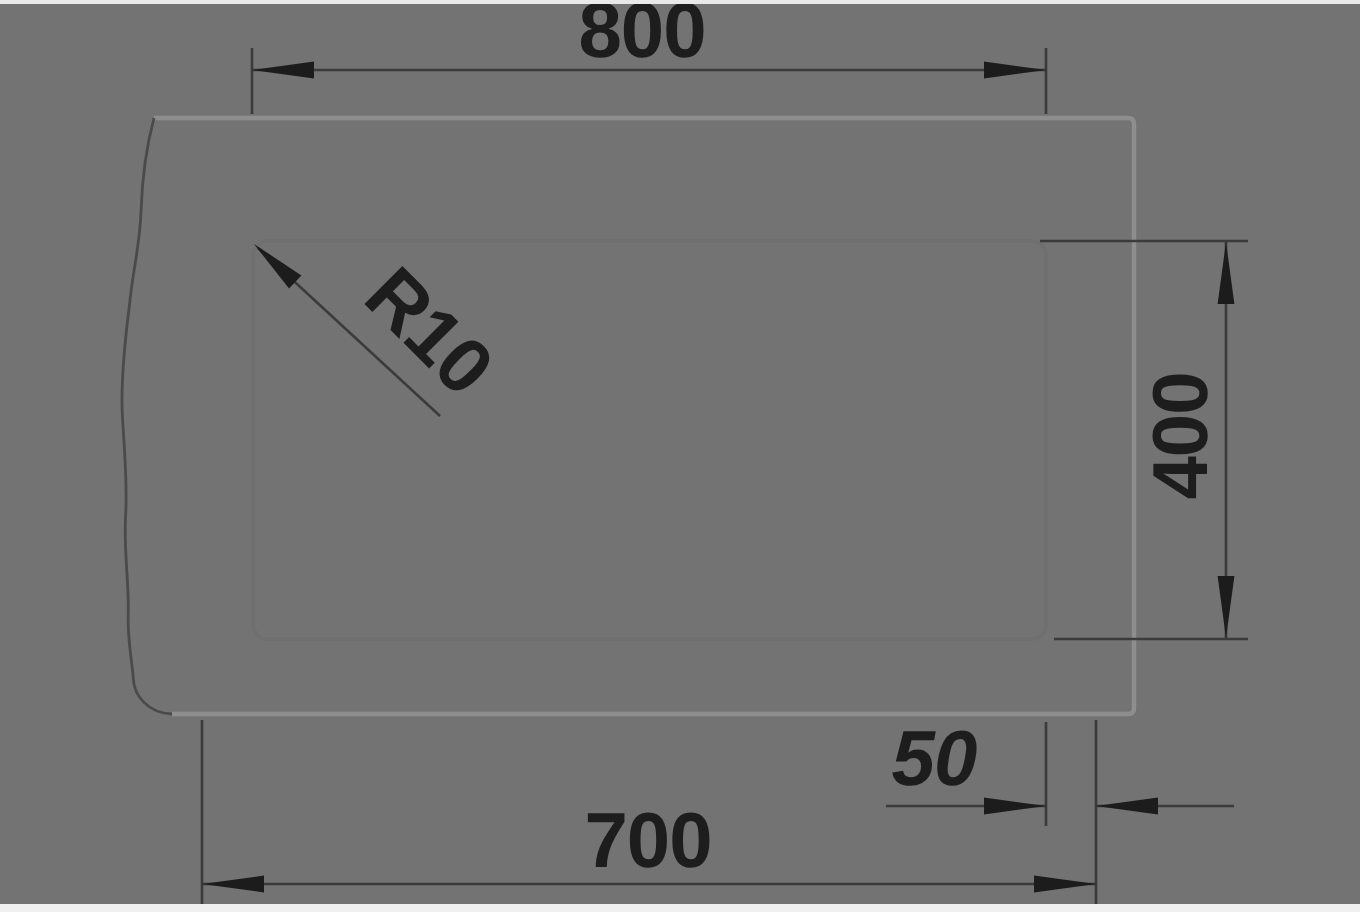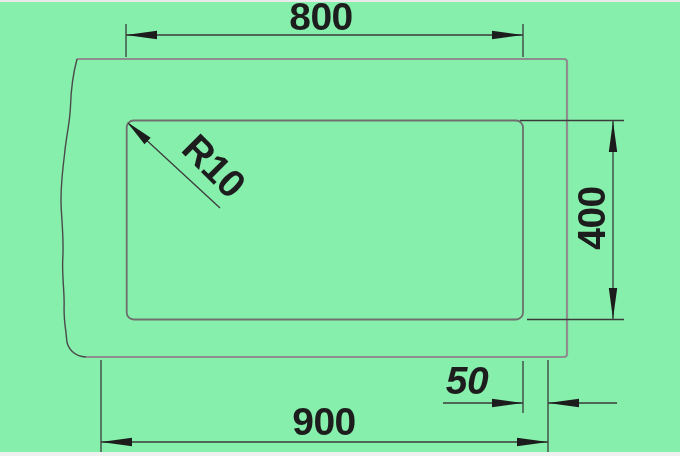--- a/index.html
+++ b/index.html
@@ -5,21 +5,21 @@
   html, body {
     margin: 0;
     padding: 0;
     background: #ffffff;
     font-family: "Liberation Sans", sans-serif;
   }
   .canvas {
     position: relative;
     width: 680px;
     height: 456px;
-    background: #86efac;
+    background: #737373;
     overflow: hidden;
   }
   .drawing-svg {
     position: absolute;
     left: 0;
     top: 0;
     width: 680px;
     height: 456px;
   }
   .dim-label {
@@ -93,19 +93,19 @@
       <polygon points="127,122 144.5,144.3 150.7,137.7"></polygon>
     </g>
   </svg>
 
   <div class="dim-label" style="left:321px; top:16px;">800</div>
 
   <div class="dim-label rot-ccw" style="left:591px; top:218px;">400</div>
 
   <div class="dim-label" style="left:467px; top:380px;font-style:italic;">50</div>
 
-  <div class="dim-label" style="left:324px; top:421px;">900</div>
+  <div class="dim-label" style="left:324px; top:421px;">700</div>
 
   <div class="dim-label rot-45cw" style="left:214px; top:166px;">R10</div>
 
   <div class="edge-strip-top"></div>
   <div class="edge-strip-bottom"></div>
 </div>
 
 </body></html>

